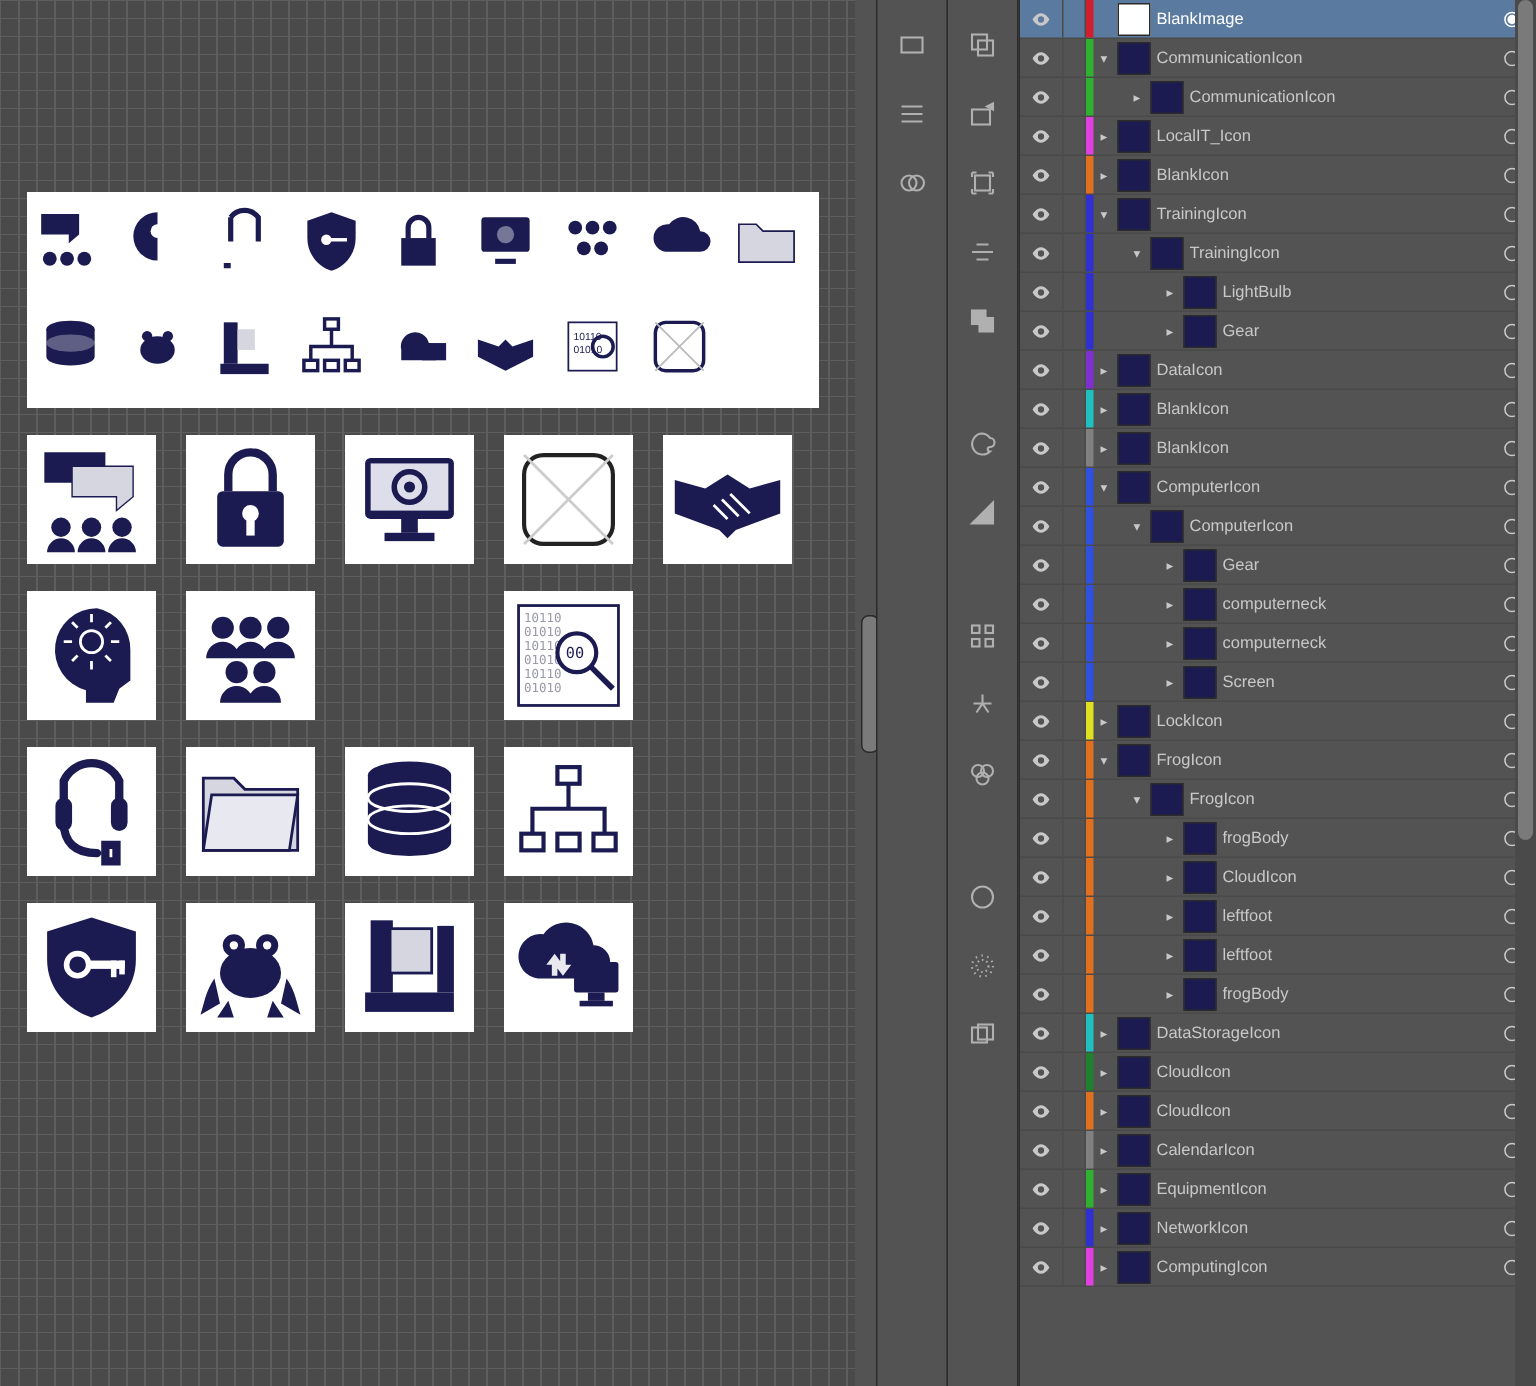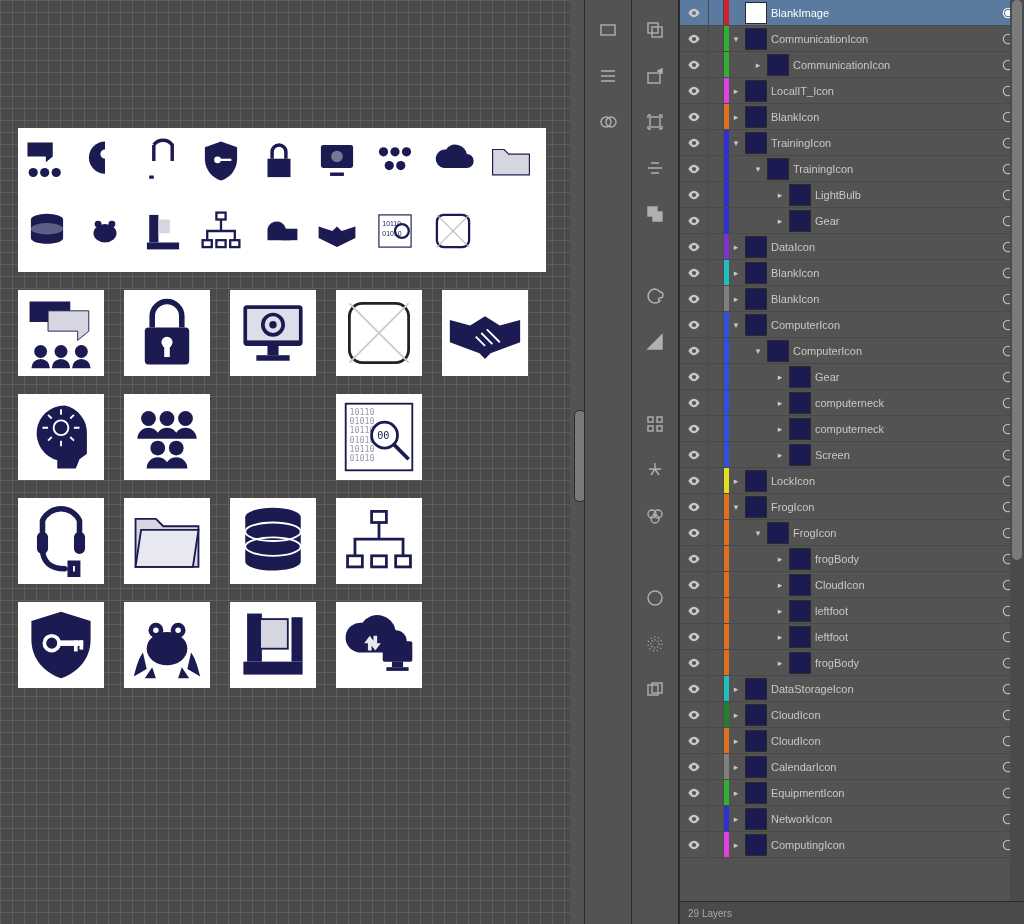--- a/index.html
+++ b/index.html
@@ -1237,17 +1237,14 @@
           <div class="target">
             <svg viewBox="0 0 14 14">
               <circle cx="7" cy="7" r="5.5"></circle>
             </svg>
           </div>
         </div>
         <div id="panel-scroll">
           <div class="pthumb"></div>
         </div>
     </div>
-    <div id="footer">
-      <span>29 Layers</span>
-    </div>
   </div>
 </div>
 
 </body></html>

